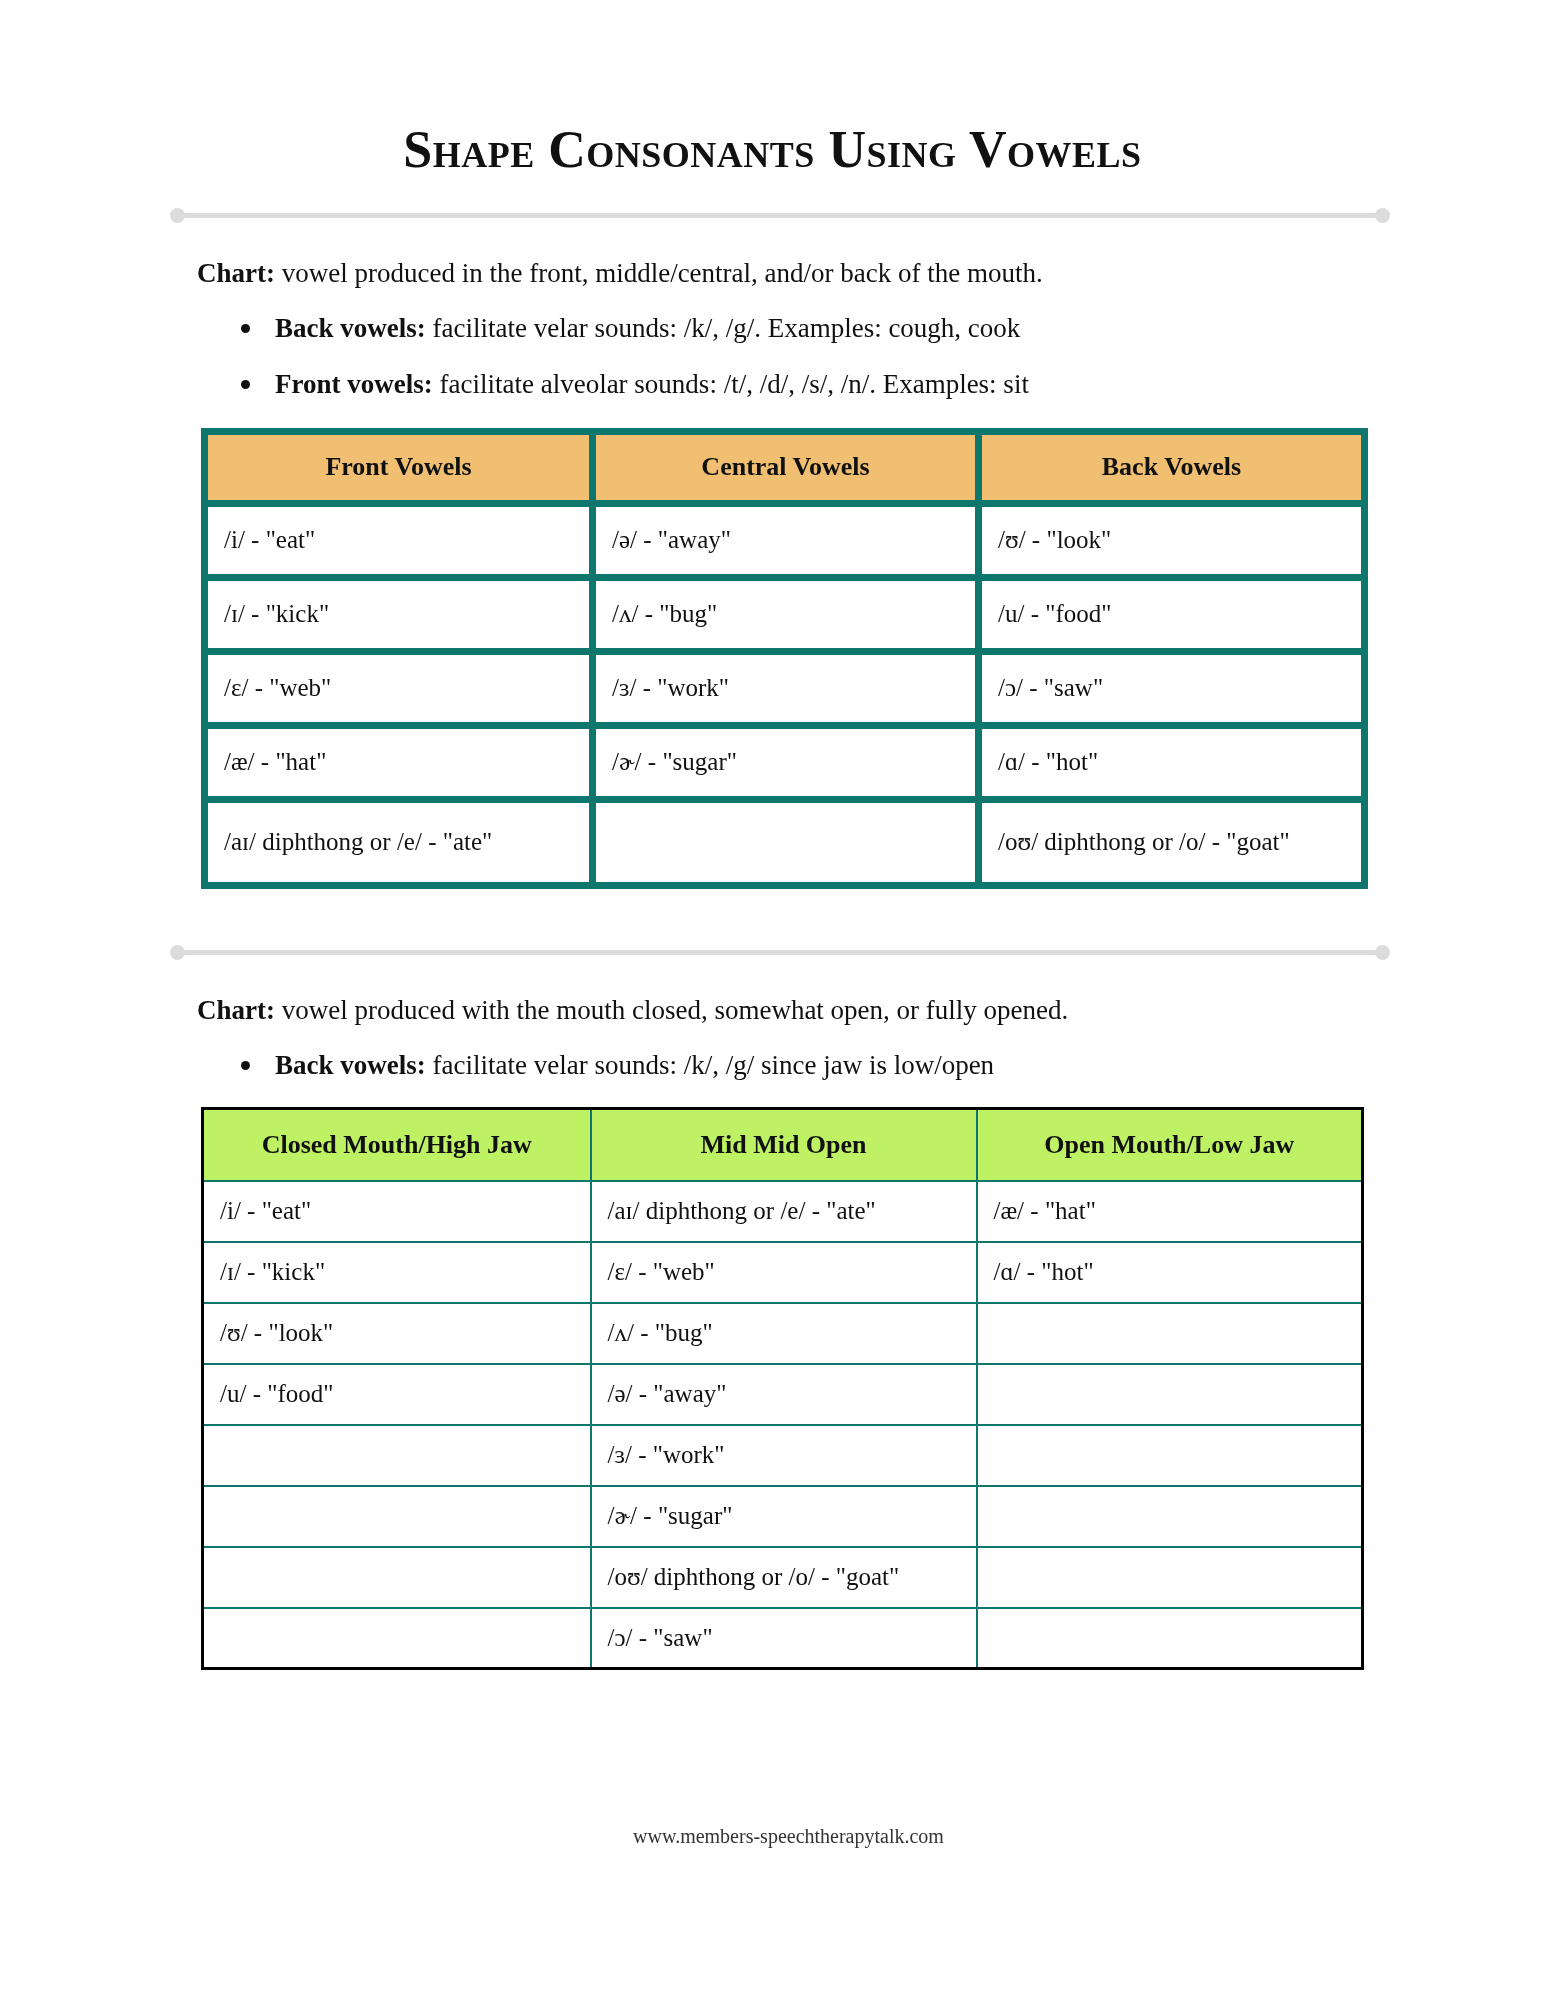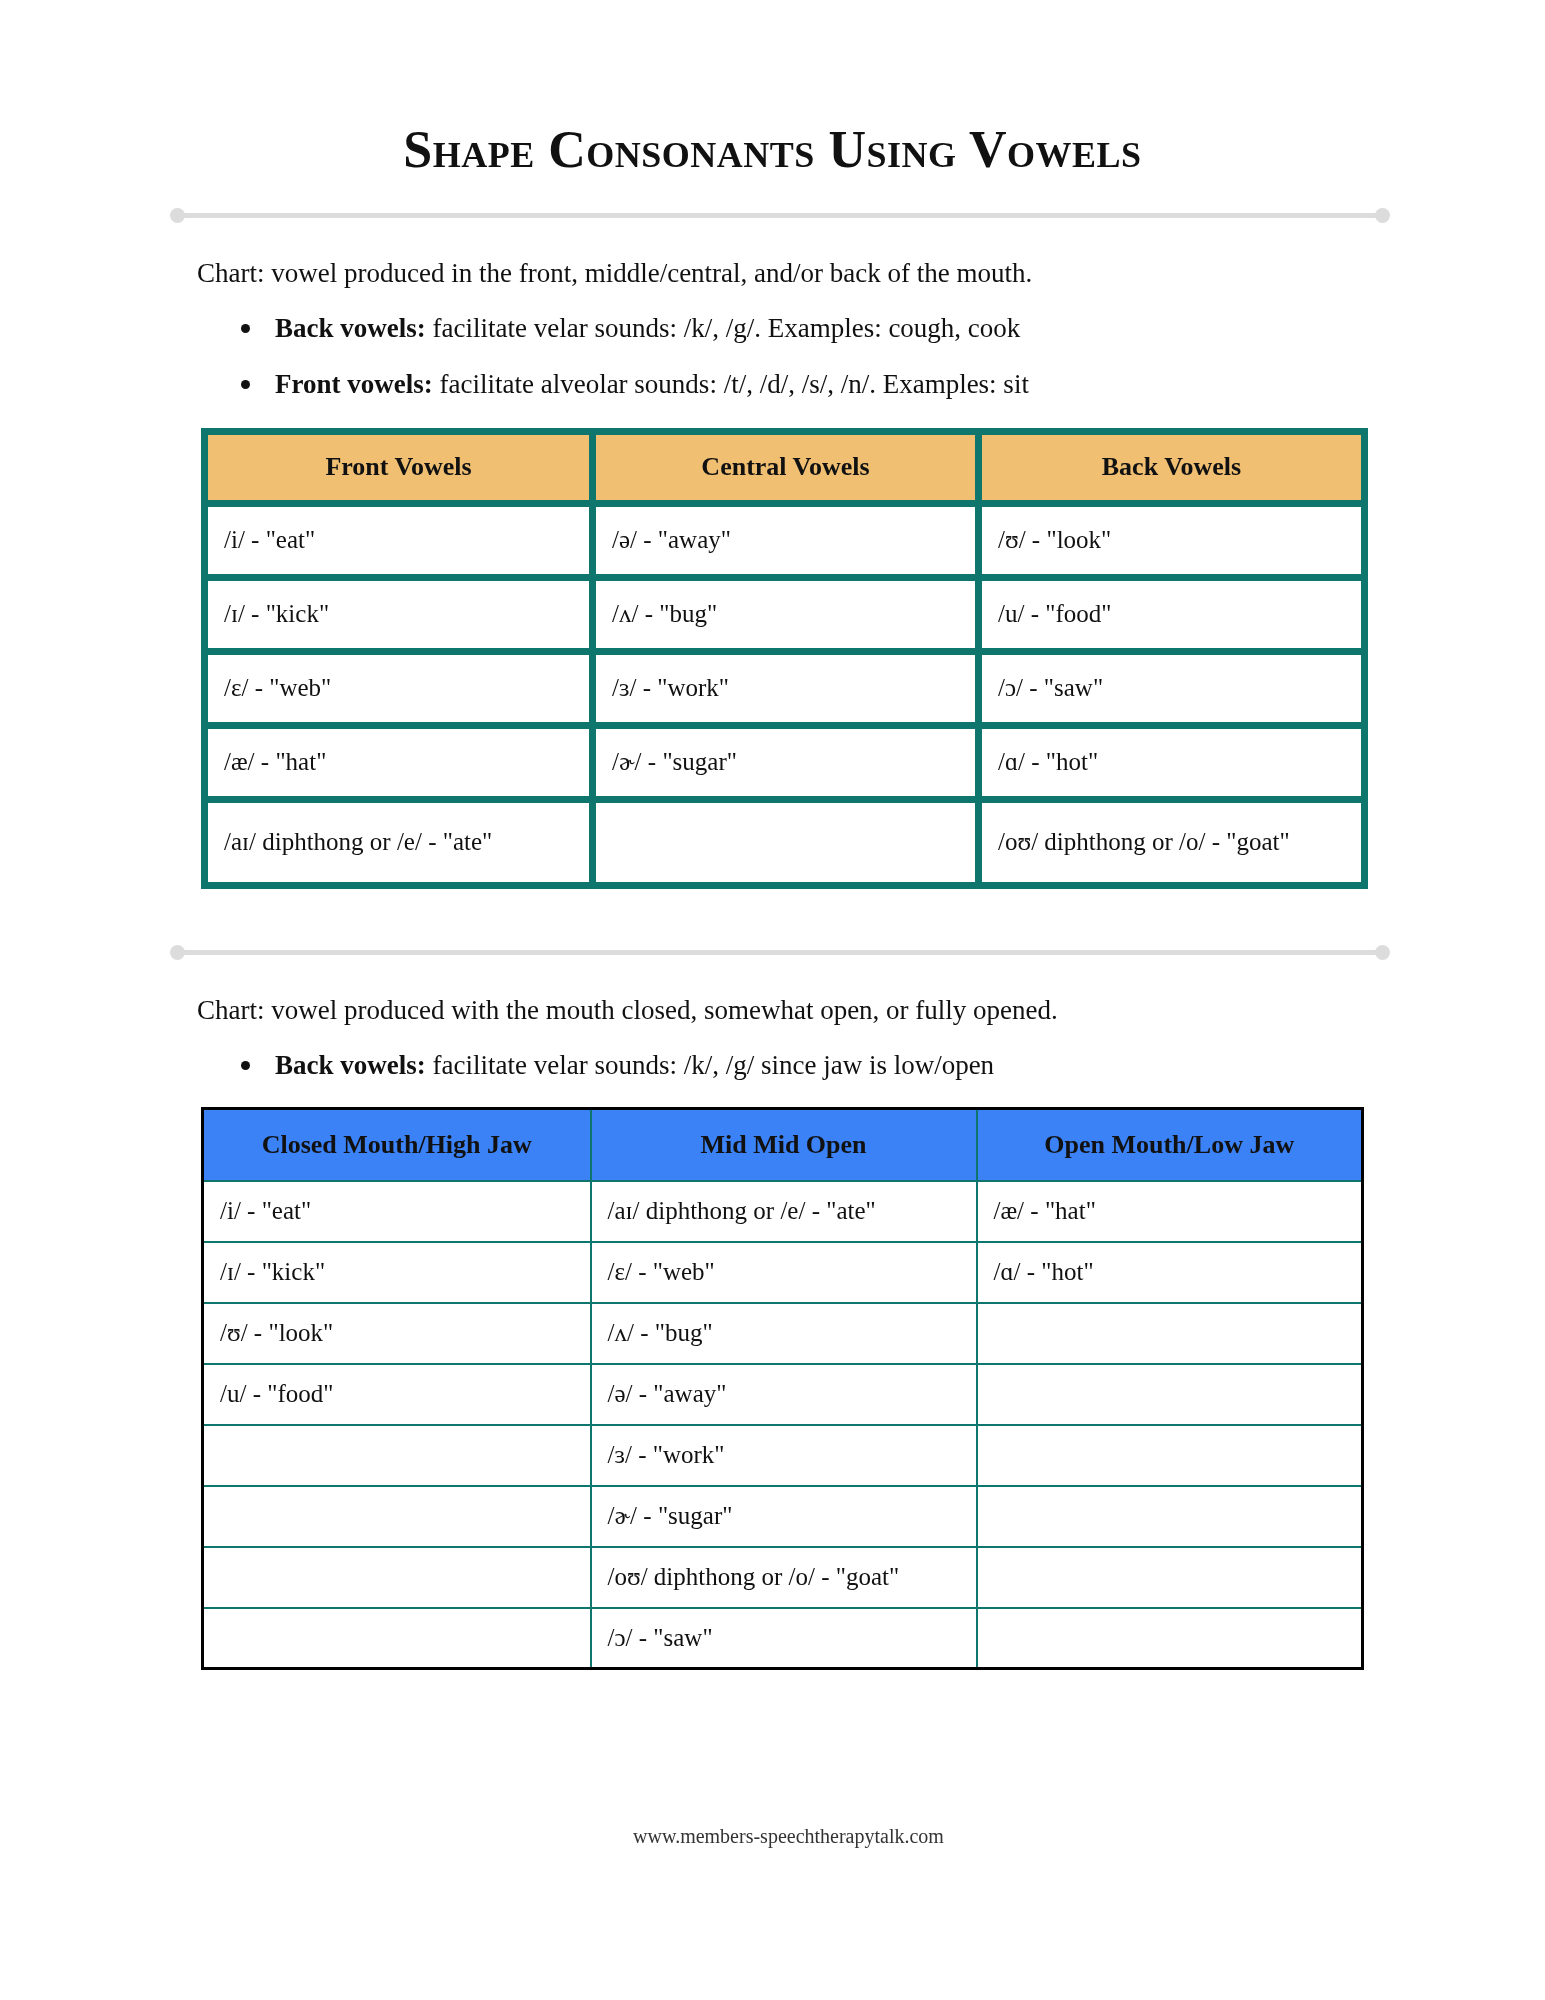--- a/index.html
+++ b/index.html
@@ -64,21 +64,21 @@
 
   
   .section { width: 1545px; }
   .lead {
     font-size: 27px;
     line-height: 1.3;
     margin-left: 182px;
     margin-top: 34px;
     color: #111111;
   }
-  .lead b, .bullet b { font-weight: normal; }
+  .lead b, .bullet b { font-weight: bold; }
   ul.bullets {
     list-style: none;
     margin-left: 222px;
     margin-top: 20px;
   }
   ul.bullets li {
     font-size: 27px;
     line-height: 1.3;
     position: relative;
     padding-left: 38px;
@@ -121,21 +121,21 @@
     vertical-align: middle;
   }
   
   #table-front-central-back { margin-top: 26px; }
   #table-front-central-back thead th { background: #f0bf72; }
   #table-front-central-back tbody td { height: 74px; }
   #table-front-central-back tbody tr:last-child td { height: 86px; }
 
   
   #table-jaw-height { margin-top: 24px; }
-  #table-jaw-height thead th { background: #3b82f6; }
+  #table-jaw-height thead th { background: #bef264; }
   #table-jaw-height tbody td { height: 61px; }
   #table-jaw-height th, #table-jaw-height td { border-width: 2px; }
 
   .col-a { width: 388px; }
   .col-b { width: 386px; }
   .col-c { width: 386px; }
 
   
   .footer {
     position: absolute;

